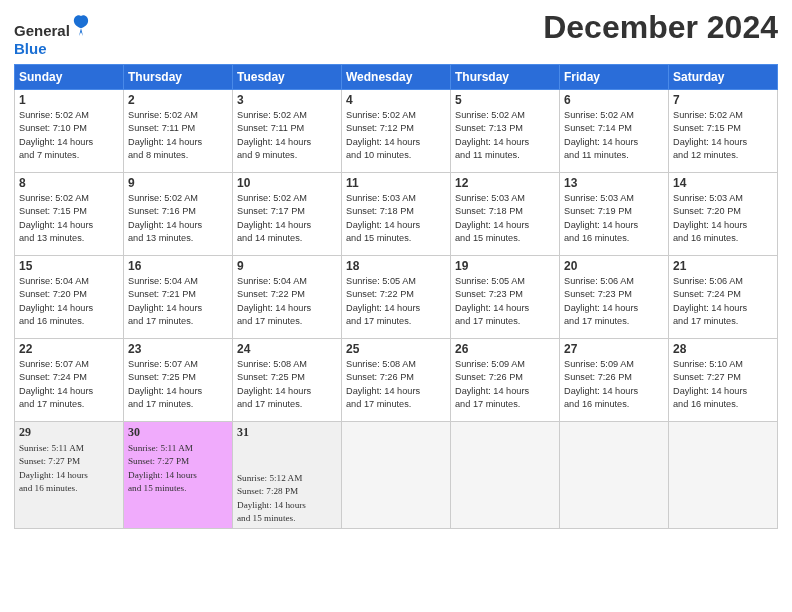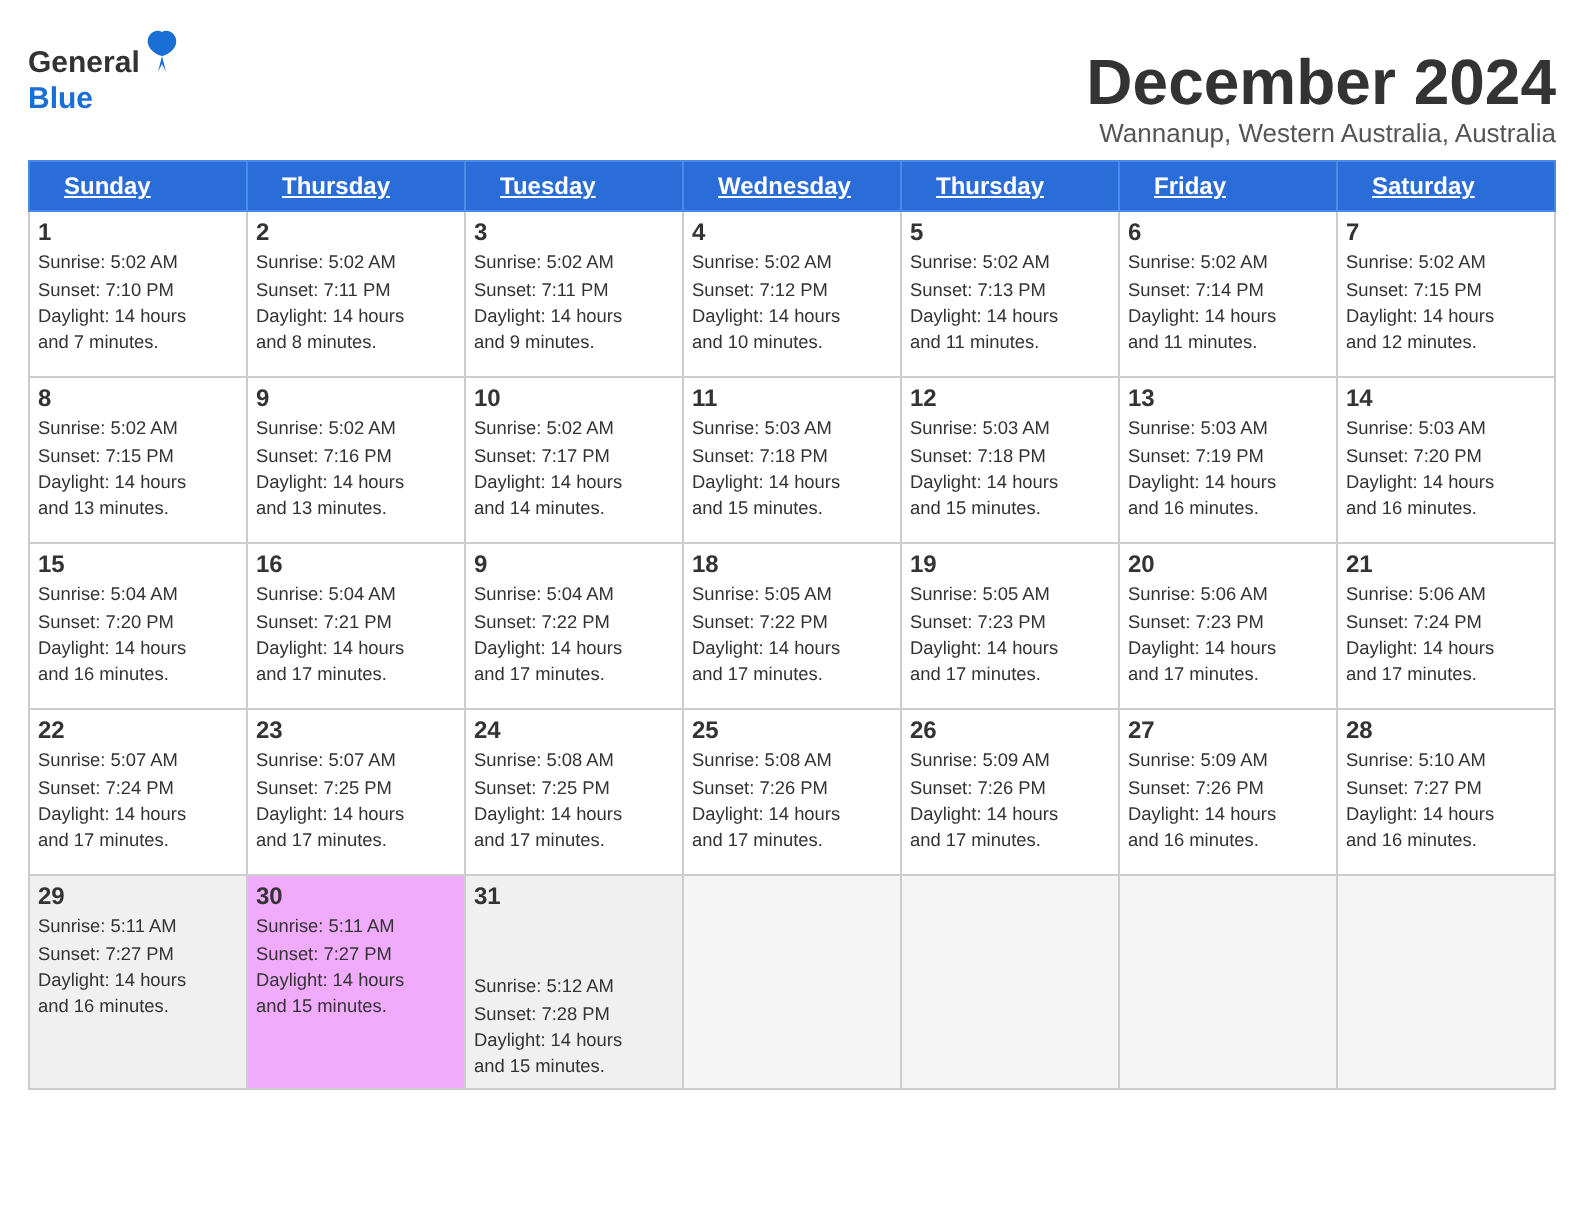--- a/index.html
+++ b/index.html
@@ -34,21 +34,20 @@
     .logo-general { color: #333; }
     .logo-blue { color: #1a6fd4; }
     .logo-icon {
       width: 18px;
       height: 22px;
       margin-left: 2px;
       margin-right: 0;
     }
     .title-block {
       text-align: right;
-      margin-top: 14px;
     }
     .month-title {
       font-size: 32px;
       font-weight: bold;
       color: #333;
       line-height: 1.1;
     }
     .location {
       font-size: 13px;
       color: #555;
@@ -56,36 +55,36 @@
     .calendar {
       width: 100%;
       border-collapse: collapse;
       table-layout: fixed;
     }
     .calendar thead tr th {
       background: #2a6dd9;
       color: #fff;
       font-size: 12px;
       font-weight: bold;
-      padding: 5px 17px;
+      padding: 5px 4px;
       border: 1px solid #4a8ae8;
       text-align: left;
-      text-decoration: underline;
     }
     .calendar tbody tr td {
       vertical-align: top;
       border: 1px solid #ccc;
       padding: 3px 4px;
       font-size: 9.5px;
       color: #333;
       background: #fff;
       height: 83px;
     }
     .calendar tbody tr:last-child td {
       background: #f0f0f0;
+      font-family: Liberation Serif, serif;
     }
     .calendar tbody tr td.empty {
       background: #f5f5f5;
     }
     .day-num {
       font-size: 12px;
       font-weight: bold;
       display: block;
       margin-bottom: 2px;
     }
@@ -107,21 +106,20 @@
               <path d="M9 14 L7 22 L9 18 L11 22 Z" fill="#1a6fd4"></path>
             </svg>
         </div>
         <div class="logo-text">
           <span class="logo-blue">Blue</span>
         </div>
       </div>
     </div>
     <div class="title-block">
       <div class="month-title">December 2024</div>
-      <div class="location">Wannanup, Western Australia, Australia</div>
     </div>
   </div>
 
   <table class="calendar">
     <thead>
       <tr>
         <th>Sunday</th>
         <th>Thursday</th>
         <th>Tuesday</th>
         <th>Wednesday</th>

